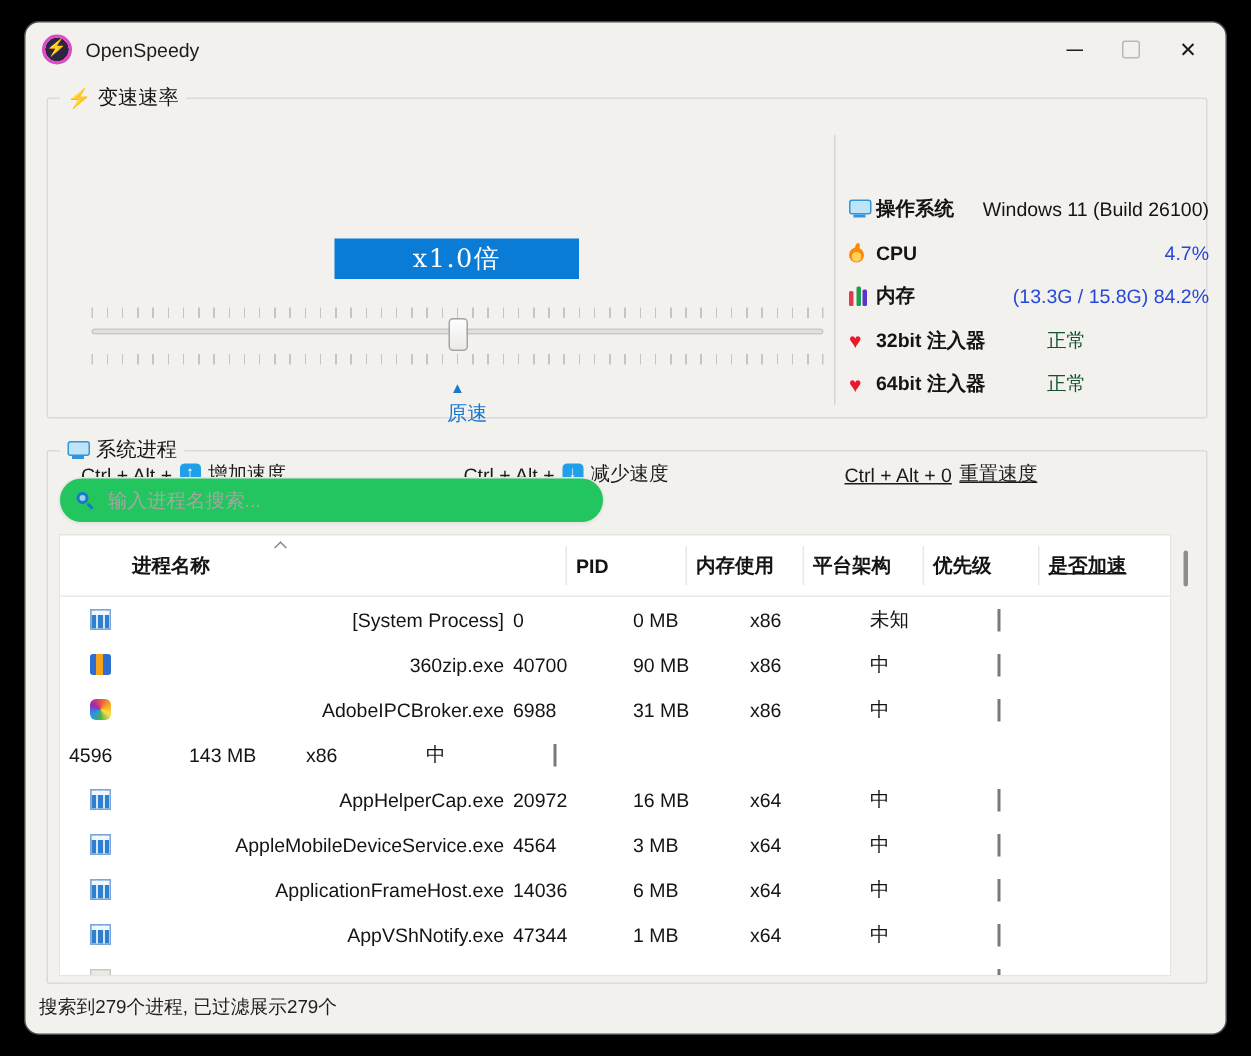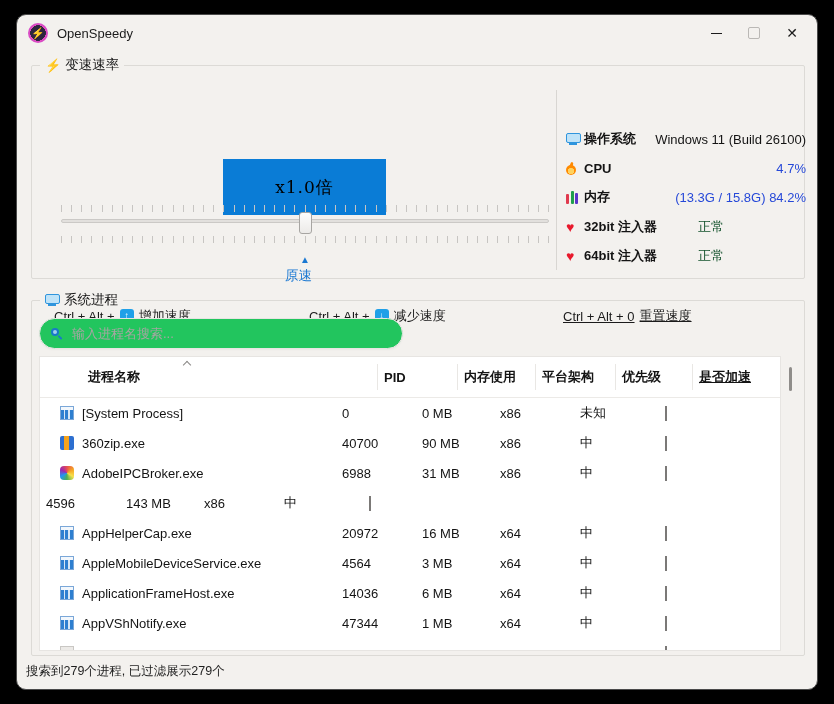--- a/index.html
+++ b/index.html
@@ -29,33 +29,33 @@
                color:#141414;display:flex;align-items:center;gap:4px;white-space:nowrap;}
   .bolt{color:#ff8a00;font-size:13px;}
 
   
   .icon-monitor{position:relative;width:15px;height:12px;display:inline-block;}
   .icon-monitor i{position:absolute;left:0;top:0;width:13px;height:8px;border:1.4px solid #2f95dd;
                   border-radius:2px;background:#bfe3f8;}
   .icon-monitor em{position:absolute;left:3px;bottom:0;width:8px;height:1.6px;background:#2f95dd;}
 
   
-  .speed-btn{position:absolute;left:191px;top:93px;width:163px;height:56px;background:#0a7cd6;border:none;
-             color:#000000;font-family:"DejaVu Serif",serif;font-size:17px;letter-spacing:1px;cursor:pointer;}
+  .speed-btn{position:absolute;left:191px;top:93px;width:163px;height:27px;background:#0a7cd6;border:none;
+             color:#ffffff;font-family:"DejaVu Serif",serif;font-size:17px;letter-spacing:1px;cursor:pointer;}
   .ticks{position:absolute;left:29px;width:488px;height:7px;
          background:repeating-linear-gradient(to right,#c7c5c2 0 1px,transparent 1px 10.15px);}
   .ticks-top{top:139px;}
   .ticks-bottom{top:170px;}
   .track{position:absolute;left:29px;top:153px;width:488px;height:4px;background:#e2e0dd;
          border:1px solid #cbc9c6;border-radius:2px;box-sizing:border-box;}
   .handle{position:absolute;left:267px;top:146px;width:13px;height:22px;background:linear-gradient(#fdfdfd,#eceae8);
           border:1px solid #a7a5a2;border-radius:3px;box-sizing:border-box;cursor:pointer;}
   .origin-marker{position:absolute;left:253px;top:189px;width:40px;text-align:center;color:#1a78d2;
                  font-size:10px;line-height:10px;}
-  .origin-label{position:absolute;left:253px;top:201px;width:40px;text-align:left;color:#1a78d2;font-size:13.5px;}
+  .origin-label{position:absolute;left:253px;top:201px;width:40px;text-align:right;color:#1a78d2;font-size:13.5px;}
 
   .shortcut{position:absolute;top:241px;height:18px;display:flex;align-items:center;gap:5px;
             font-size:13px;color:#1b1b1b;white-space:nowrap;}
   .sc1{left:22px;} .sc2{left:277px;} .sc3{left:531px;text-decoration:underline;}
   .arrow-sq{width:14px;height:14px;border-radius:3px;background:#1fa0e8;color:#fff;display:flex;
             align-items:center;justify-content:center;font-size:10px;line-height:1;}
 
   .vdivider{position:absolute;left:524px;top:24px;width:1px;height:180px;background:#d8d6d2;}
 
   .info-row{position:absolute;left:534px;width:240px;height:20px;display:flex;align-items:center;font-size:13px;}
@@ -92,21 +92,21 @@
   .thead{display:flex;height:40px;align-items:center;border-bottom:1px solid #eceae7;position:relative;padding-left:42px;}
   .th{font-size:13px;font-weight:bold;color:#141414;padding-left:6px;box-sizing:border-box;height:26px;
       display:flex;align-items:center;border-right:1px solid #e9e7e4;white-space:nowrap;}
   .th:last-child{border-right:none;}
   .col-name{width:296px;flex:0 0 296px;} .col-pid{width:80px;flex:0 0 80px;} .col-mem{width:78px;flex:0 0 78px;}
   .col-arch{width:80px;flex:0 0 80px;} .col-pri{width:77px;flex:0 0 77px;} .col-acc{width:130px;flex:0 0 130px;text-decoration:underline;}
   .sort-caret{position:absolute;left:144px;top:3px;width:7px;height:7px;}
   .sort-caret i{position:absolute;left:0;top:2px;width:5px;height:5px;border-left:1.4px solid #8a8886;
                 border-top:1.4px solid #8a8886;transform:rotate(45deg);}
   .trow{display:flex;height:30px;align-items:center;font-size:13px;color:#141414;cursor:default;}
-  .tcell{padding-left:6px;box-sizing:border-box;white-space:nowrap;overflow:hidden;}
+  .tcell{padding-left:6px;box-sizing:border-box;white-space:nowrap;overflow:hidden;justify-content:space-between;}
   .namecell{display:flex;align-items:center;gap:8px;padding-left:20px;}
   .pic{width:14px;height:14px;flex:0 0 14px;box-sizing:border-box;}
   .pic-system,.pic-generic{border:1px solid #7aa7d8;
       background:linear-gradient(#f2f7fc 0 3px,transparent 3px),
                  repeating-linear-gradient(to right,#2e7fd0 0 3px,#d5e7f7 3px 4.5px);}
   .pic-zip{background:linear-gradient(to right,#2d6fd0 0 4px,#f5a31c 4px 9px,#2d6fd0 9px);border-radius:2px;}
   .pic-adobe{border-radius:4px;background:conic-gradient(#e85050,#f5a623,#f8e04b,#4caf50,#2196f3,#9c27b0,#e85050);}
   .pic-partial{border:1px solid #c9c7c4;background:#eceae7;}
   .chkcell{padding-left:14px;}
   .checkbox{width:13px;height:13px;border:1.4px solid #7b7977;border-radius:3px;background:#fff;box-sizing:border-box;

